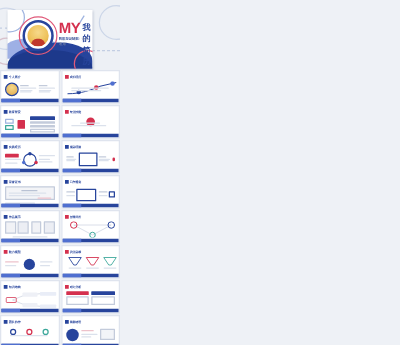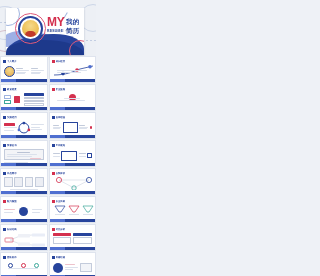--- a/index.html
+++ b/index.html
@@ -13,21 +13,21 @@
 
   
   .page-bg { position:absolute; inset:0; background:#edf0f5; overflow:hidden; }
   .bg-ring { position:absolute; border-radius:50%; border:1.5px solid #c9d3e6; }
   .bg-ring.r1 { width:34px; height:34px; left:-12px; top:6px; border-color:#cfd8ea; }
   .bg-ring.r2 { width:22px; height:22px; left:-6px; top:30px; border-color:#d8c2cc; }
   .bg-ring.r3 { width:28px; height:28px; right:-11px; top:4px; border-color:#ccd6e8; }
   .bg-dotline { position:absolute; width:40px; height:1px; background:repeating-linear-gradient(90deg,#c3cee3 0 2px, transparent 2px 4px); }
 
   
-  .cover-wrap { position:absolute; left:6px; top:8px; width:78px; height:47px; }
+  .cover-wrap { position:absolute; left:6px; top:8px; width:68px; height:47px; }
   .cover {
     position:relative; width:100%; height:100%;
     background:#ffffff; overflow:hidden;
     box-shadow:0 1px 2px rgba(20,40,90,.25);
   }
   .cover-swoosh {
     position:absolute; left:0; right:0; bottom:0; height:21px;
     background:#27449c;
     border-top-left-radius:60% 90%;
     border-top-right-radius:38% 70%;

